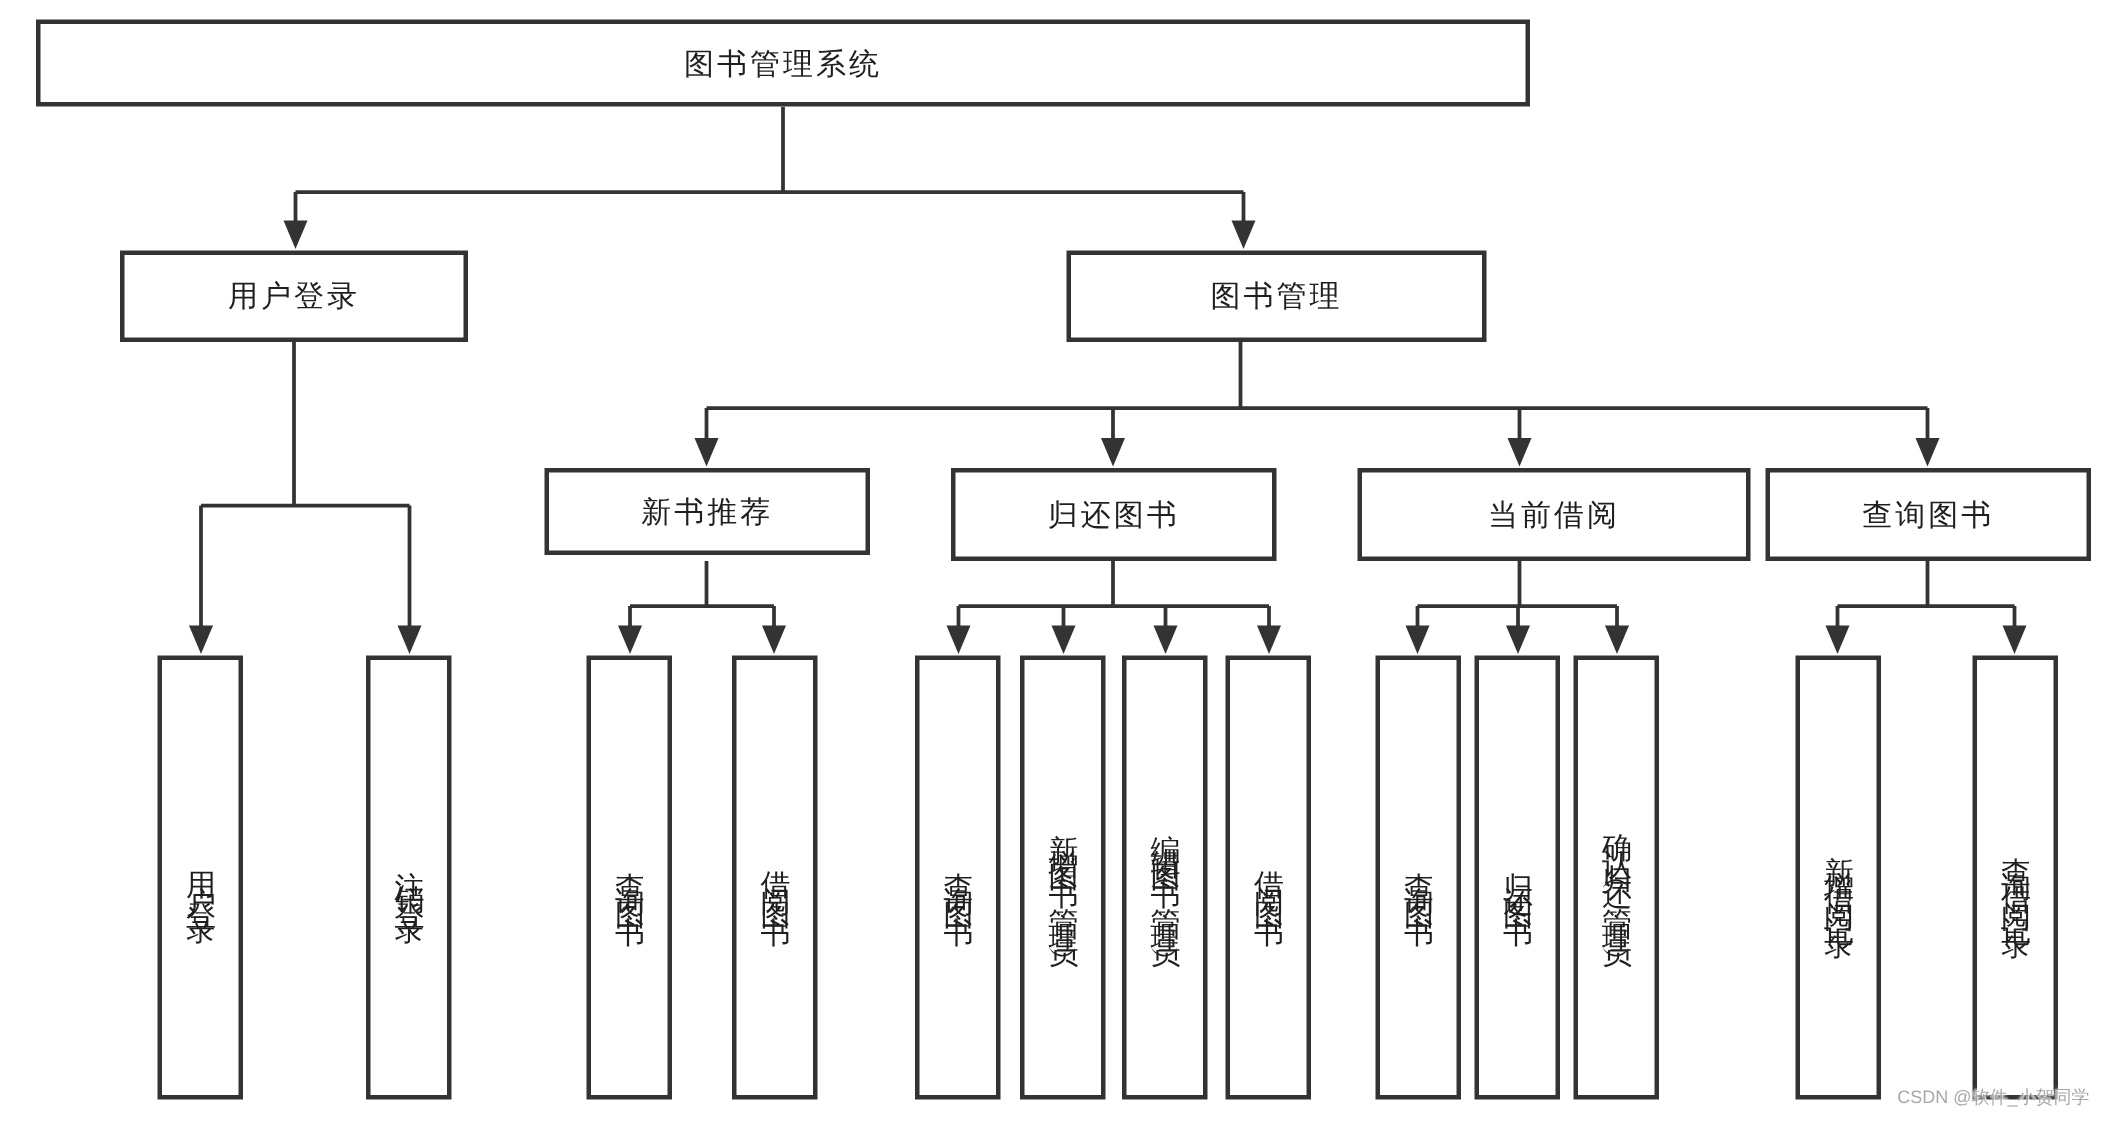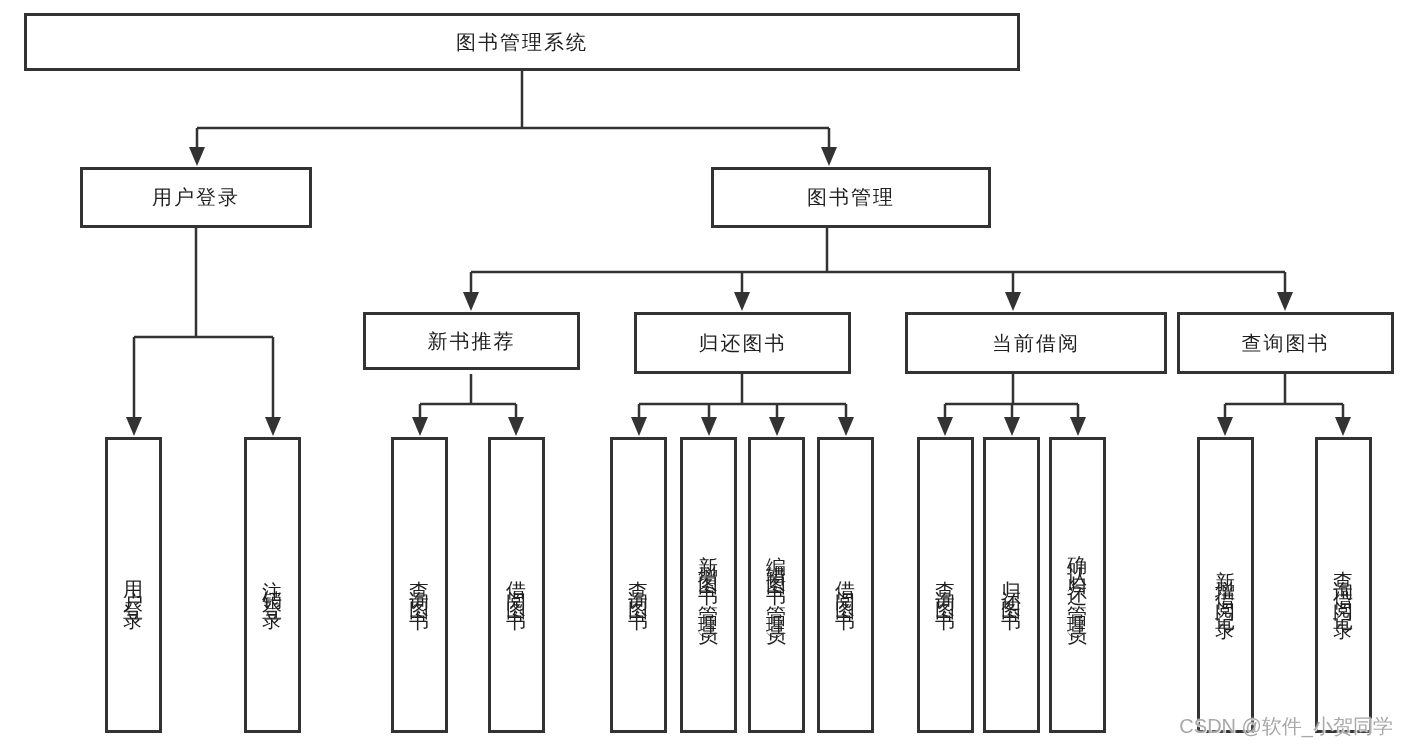--- a/index.html
+++ b/index.html
@@ -27,21 +27,21 @@
     writing-mode:vertical-lr;
     text-orientation:upright;
     font-size:20px;
     letter-spacing:10px;
     line-height:1;
   }
   .watermark{
     position:absolute;
     right:12px;bottom:7px;
     z-index:3;
-    font-size:20px;
+    font-size:12px;
     color:var(--wm,#a8a8a8);
     text-shadow:0 0 2px #fff,1px 1px 1px #fff;
     white-space:nowrap;
   }
 </style>
 </head>
 <body>
 
 <div class="canvas">
 

